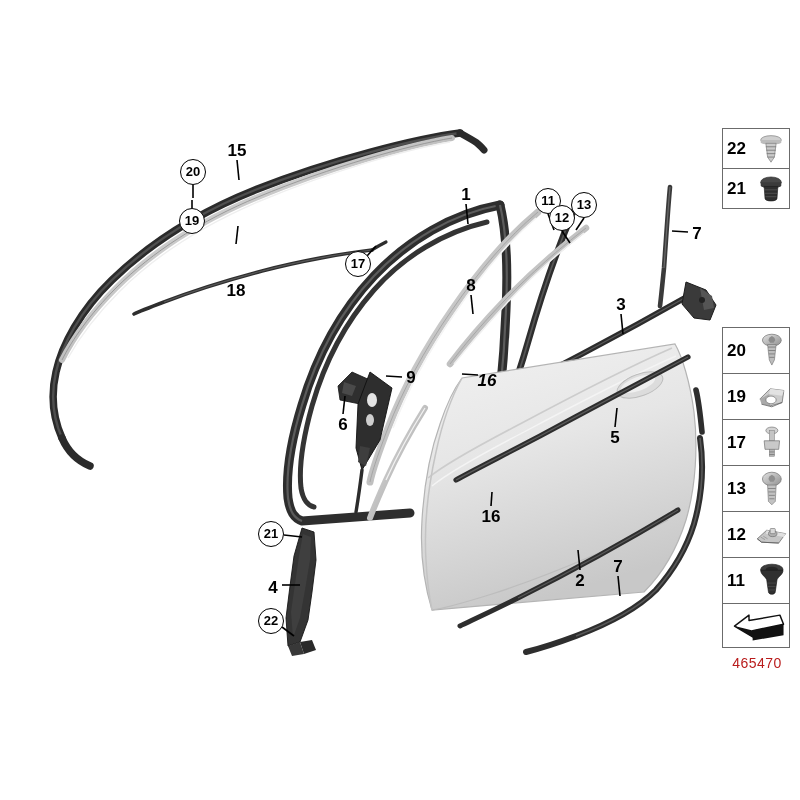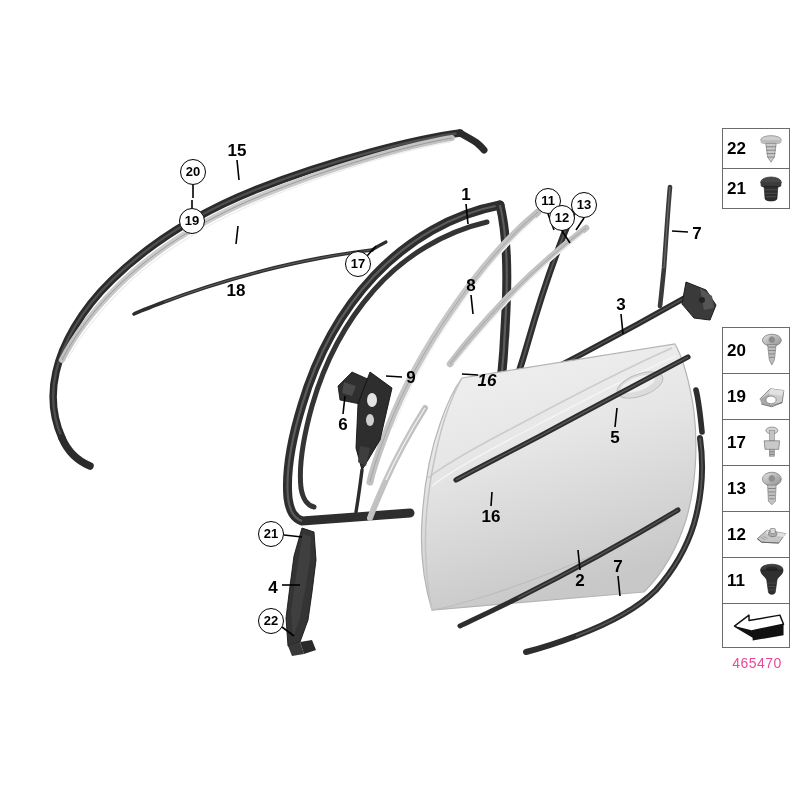--- a/index.html
+++ b/index.html
@@ -91,21 +91,21 @@
     height: 100%;
   }
   #diagram-id {
     position: absolute;
     left: 722px;
     top: 655px;
     width: 70px;
     text-align: center;
     font-family: "Liberation Sans", sans-serif;
     font-size: 14px;
-    color: #ec4899;
+    color: #b91c1c;
     letter-spacing: 0.5px;
   }
 </style>
 </head>
 <body>
 
 <div id="page">
 
   <svg id="diagram-svg" viewBox="0 0 800 800" xmlns="http://www.w3.org/2000/svg">
     <defs>

